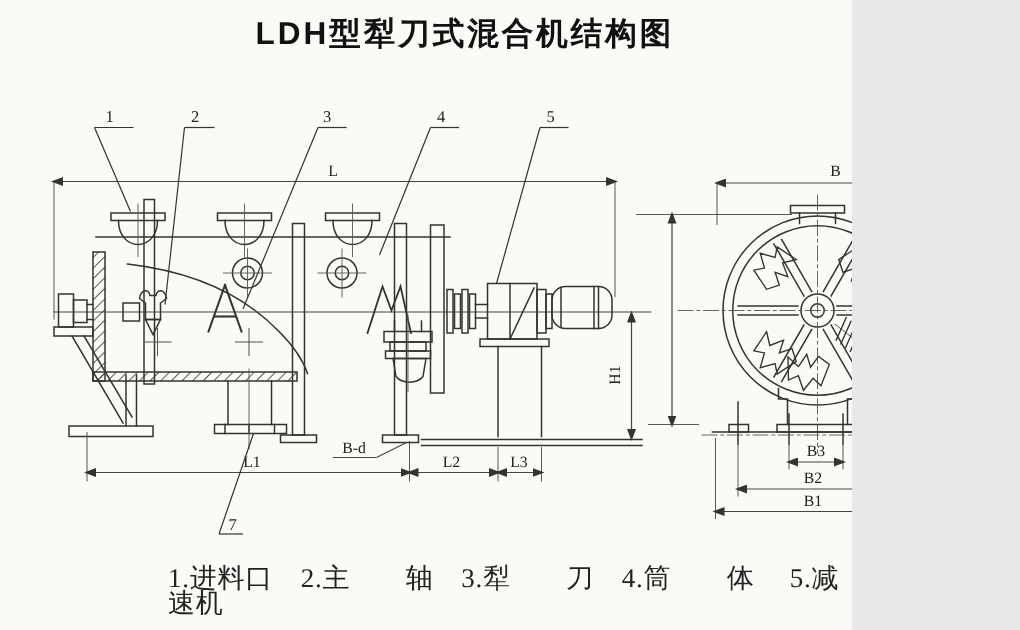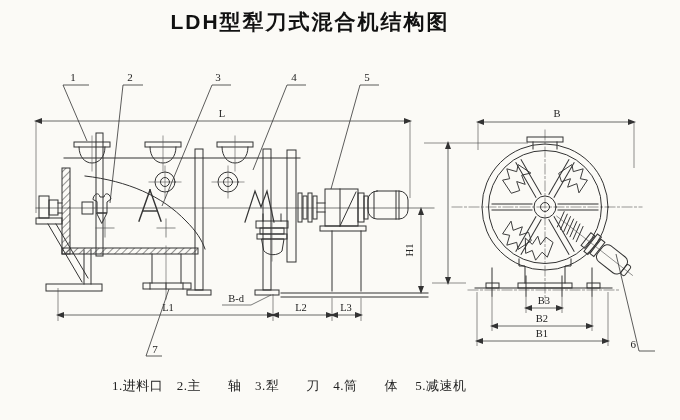--- a/index.html
+++ b/index.html
@@ -1,21 +1,21 @@
 <!DOCTYPE html>
 <html><head>
 <meta charset="utf-8">
 <style>
   html,body{margin:0;padding:0;background:#e8e8e8;}
-  .page{position:relative;width:680px;height:420px;background:#fbfaf6;overflow:hidden;
-        font-family:"Liberation Sans",sans-serif;}
+  .page{position:relative;width:540px;height:420px;background:#fbfaf6;overflow:hidden;
+        font-family:"Liberation Sans",sans-serif;padding-left:28px;}
   .title{position:absolute;top:8px;left:0;width:620px;text-align:center;
          font-size:21px;font-weight:bold;color:#111;letter-spacing:2px;
          font-family:"Liberation Sans",sans-serif;}
-  .legend{position:absolute;left:112px;top:377px;font-size:13px;line-height:17px;
+  .legend{position:absolute;left:112px;top:377px;font-size:18px;line-height:17px;
           color:#222;letter-spacing:0.5px;font-family:"Liberation Serif",serif;}
   svg{position:absolute;left:0;top:0;}
   svg text{font-family:"Liberation Serif",serif;font-size:11px;fill:#222;}
   .dimtext{font-size:10.5px;}
   .callout{font-size:11px;}
 </style>
 </head>
 <body>
 
 <div class="page">

